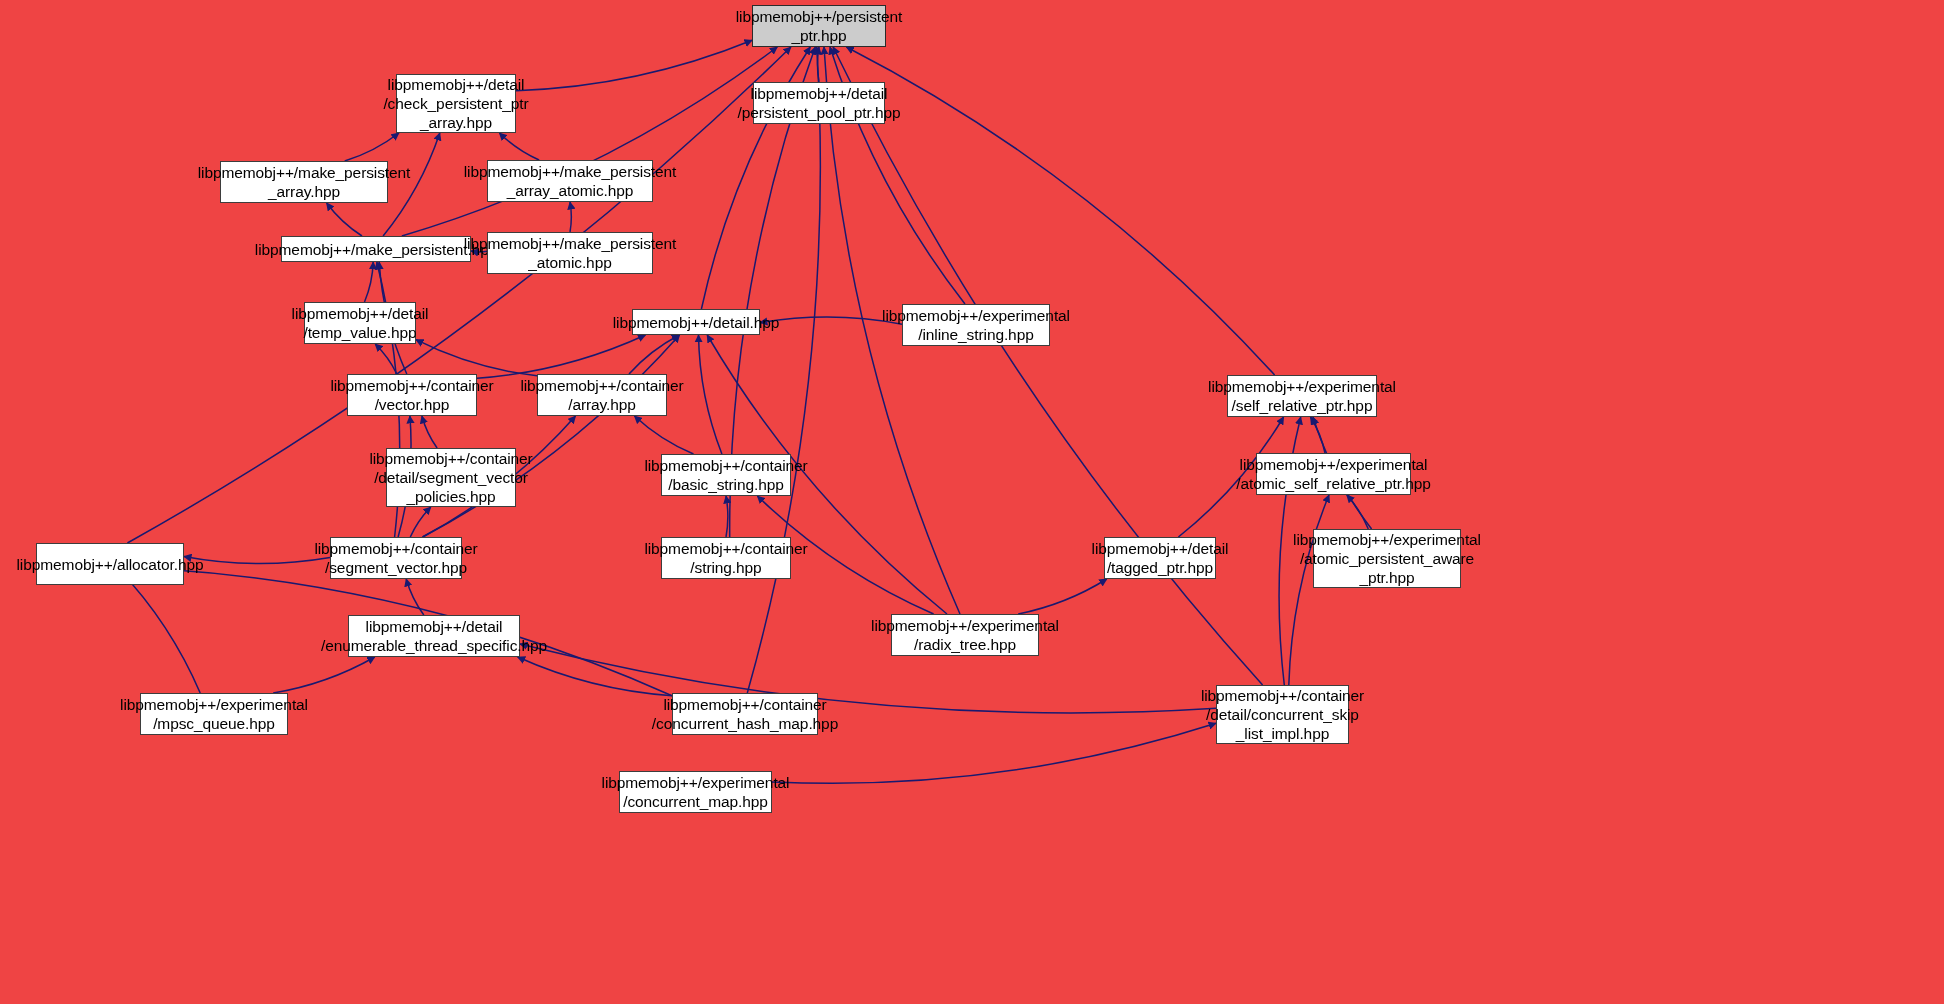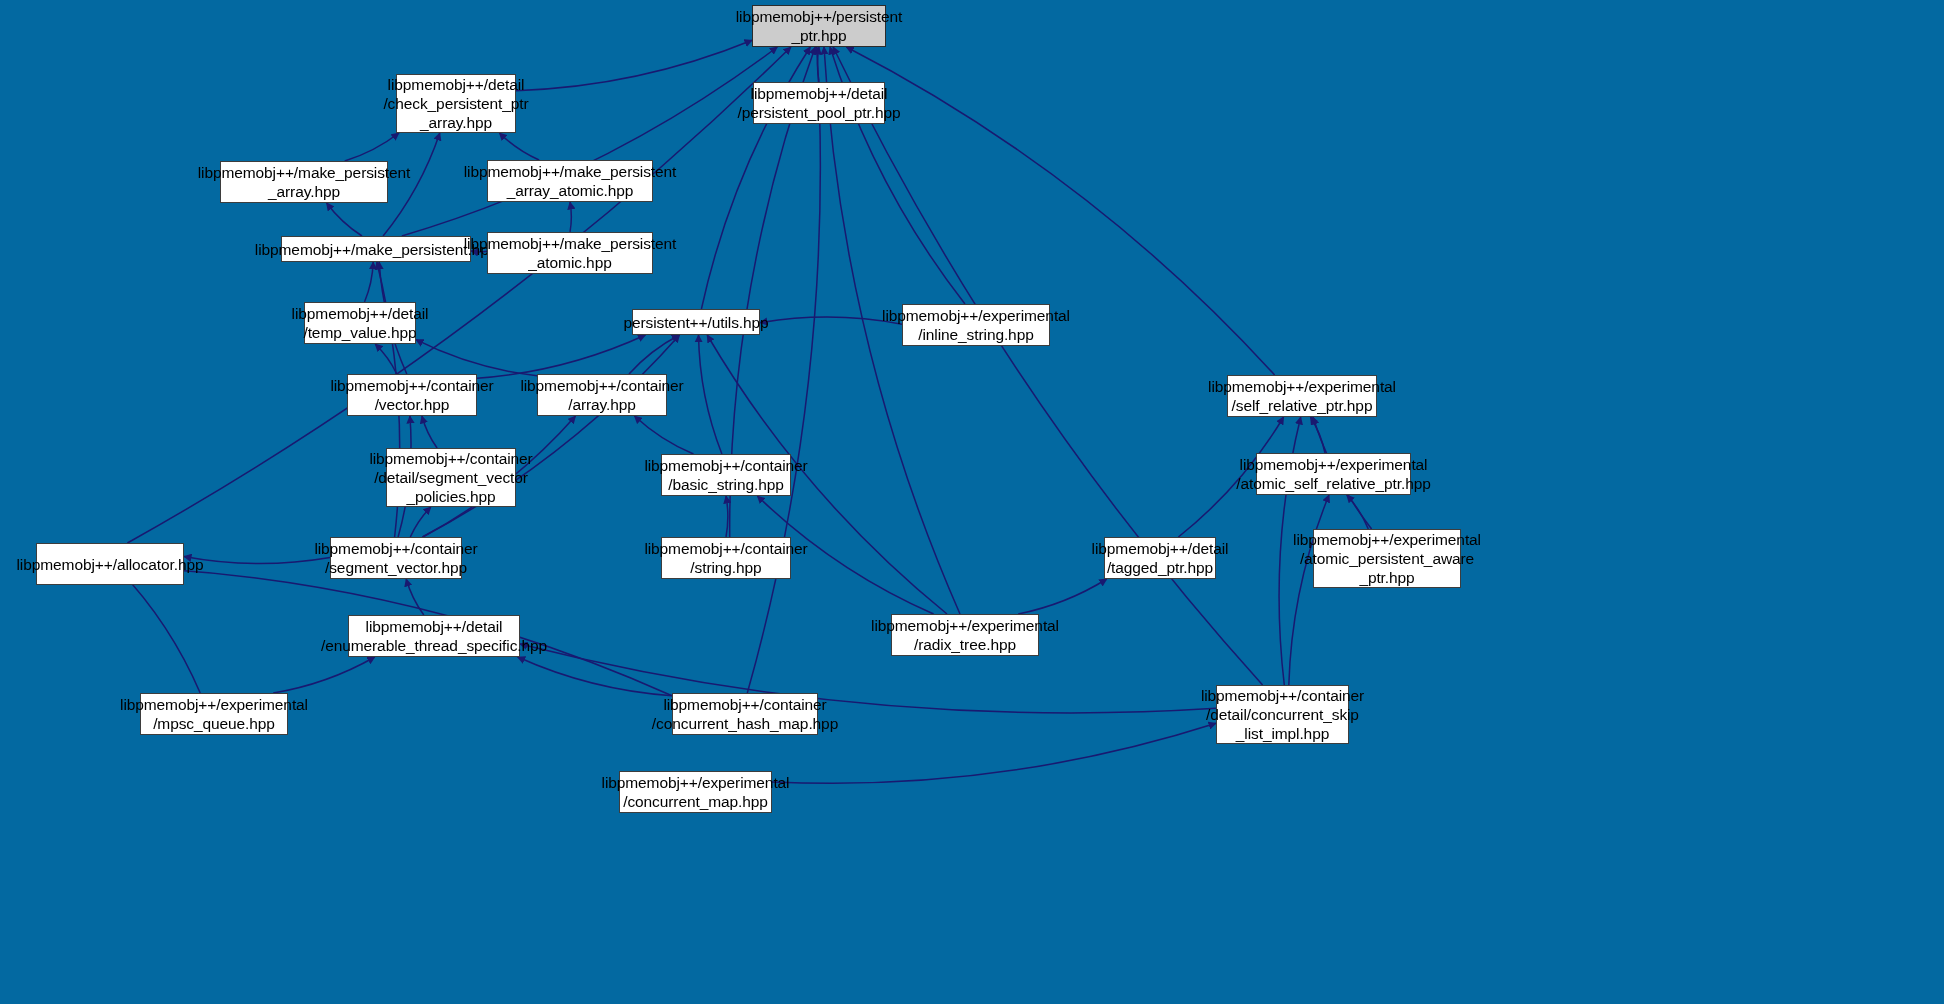--- a/index.html
+++ b/index.html
@@ -4,21 +4,21 @@
 <style>
   html, body {
     margin: 0;
     padding: 0;
     background: #ffffff;
   }
   #graph-root {
     position: relative;
     width: 1944px;
     height: 1004px;
-    background: #0369a1;
+    background: #ef4444;
     font-family: "Liberation Sans", sans-serif;
     overflow: hidden;
   }
   #edge-layer {
     position: absolute;
     left: 0;
     top: 0;
     width: 1944px;
     height: 1004px;
     pointer-events: none;
@@ -119,21 +119,21 @@
 /persistent_pool_ptr.hpp</span></div>
       <div class="node" style="left: 220px; top: 161px; width: 168px; height: 42px;"><span>libpmemobj++/make_persistent
 _array.hpp</span></div>
       <div class="node" style="left: 487px; top: 160px; width: 166px; height: 42px;"><span>libpmemobj++/make_persistent
 _array_atomic.hpp</span></div>
       <div class="node" style="left: 281px; top: 236px; width: 190px; height: 26px;"><span>libpmemobj++/make_persistent.hpp</span></div>
       <div class="node" style="left: 487px; top: 232px; width: 166px; height: 42px;"><span>libpmemobj++/make_persistent
 _atomic.hpp</span></div>
       <div class="node" style="left: 304px; top: 302px; width: 112px; height: 42px;"><span>libpmemobj++/detail
 /temp_value.hpp</span></div>
-      <div class="node" style="left: 632px; top: 309px; width: 128px; height: 26px;"><span>persistent++/utils.hpp</span></div>
+      <div class="node" style="left: 632px; top: 309px; width: 128px; height: 26px;"><span>libpmemobj++/detail.hpp</span></div>
       <div class="node" style="left: 902px; top: 304px; width: 148px; height: 42px;"><span>libpmemobj++/experimental
 /inline_string.hpp</span></div>
       <div class="node" style="left: 1227px; top: 375px; width: 150px; height: 42px;"><span>libpmemobj++/experimental
 /self_relative_ptr.hpp</span></div>
       <div class="node" style="left: 347px; top: 374px; width: 130px; height: 42px;"><span>libpmemobj++/container
 /vector.hpp</span></div>
       <div class="node" style="left: 537px; top: 374px; width: 130px; height: 42px;"><span>libpmemobj++/container
 /array.hpp</span></div>
       <div class="node" style="left: 386px; top: 448px; width: 130px; height: 59px;"><span>libpmemobj++/container
 /detail/segment_vector

